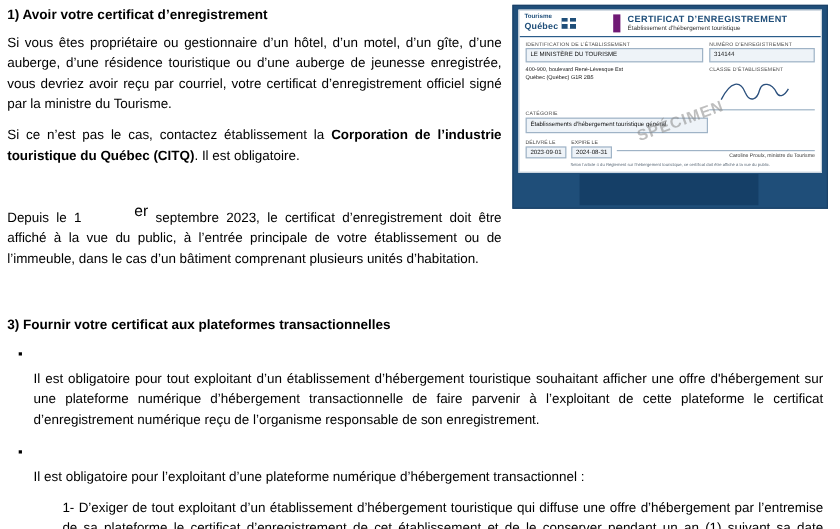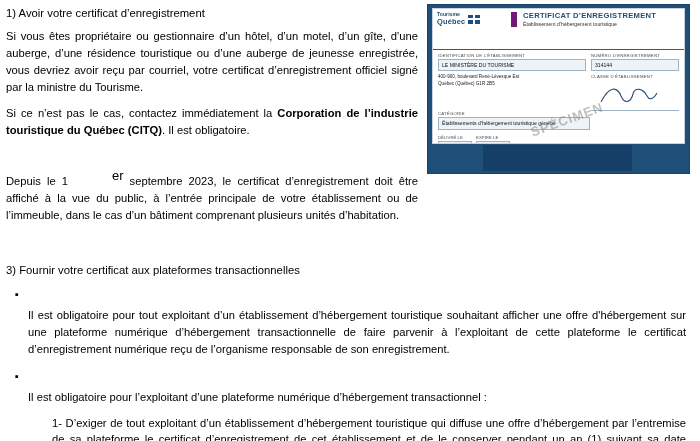--- a/index.html
+++ b/index.html
@@ -17,21 +17,21 @@
   }
   .page {
     position: relative;
     width: 700px;
     height: 441px;
     box-sizing: border-box;
     padding: 6px 10px 0 6px;
   }
   .sec-title {
     font-size: 11.3px;
-    font-weight: normal;
+    font-weight: bold;
     line-height: 1.35;
     margin: 0 0 7px 0;
   }
   .body-text {
     font-size: 11.2px;
     line-height: 1.52;
     text-align: justify;
     margin: 0 0 9px 0;
   }
   .col-left {
@@ -116,21 +116,21 @@
     border: 1px solid #c9d3dd;
     box-sizing: border-box;
     padding: 0;
     overflow: hidden;
   }
   .cert-head {
     display: flex;
     align-items: flex-start;
     border-bottom: 1px solid #2a5c8a;
     padding: 3px 4px 3px 4px;
-    height: 41px;
+    height: 22px;
     box-sizing: border-box;
   }
   .cert-logo {
     width: 70px;
     flex: 0 0 70px;
     display: flex;
     align-items: center;
     gap: 3px;
   }
   .cert-logo-text {
@@ -353,21 +353,21 @@
       </div>
 
       <div class="cert-legal">Selon l’article 4 du Règlement sur l’hébergement touristique, ce certificat doit être affiché à la vue du public.</div>
     </div>
     <div class="cert-blue-block"></div>
   </div>
 
   <div class="col-left">
     <div class="sec-title">1) Avoir votre certificat d’enregistrement</div>
     <div class="body-text">Si vous êtes propriétaire ou gestionnaire d’un hôtel, d’un motel, d’un gîte, d’une auberge, d’une résidence touristique ou d’une auberge de jeunesse enregistrée, vous devriez avoir reçu par courriel, votre certificat d’enregistrement officiel signé par la ministre du Tourisme.</div>
-    <div class="body-text"><span>Si ce n’est pas le cas, contactez immédiatement la </span><span class="bold">Corporation de l’industrie touristique du Québec (CITQ)</span><span>. Il est obligatoire.</span></div>
+    <div class="body-text"><span>Si ce n’est pas le cas, contactez établissement la </span><span class="bold">Corporation de l’industrie touristique du Québec (CITQ)</span><span>. Il est obligatoire.</span></div>
   </div>
 
   <div class="spacer-lg"></div>
 
   <div class="col-left">
     <div class="body-text"><span>Depuis le 1</span><sup>er</sup><span> septembre 2023, le certificat d’enregistrement doit être affiché à la vue du public, à l’entrée principale de votre établissement ou de l’immeuble, dans le cas d’un bâtiment comprenant plusieurs unités d’habitation.</span></div>
   </div>
 
   <div class="spacer-lg"></div>
   <div class="spacer-md"></div>

